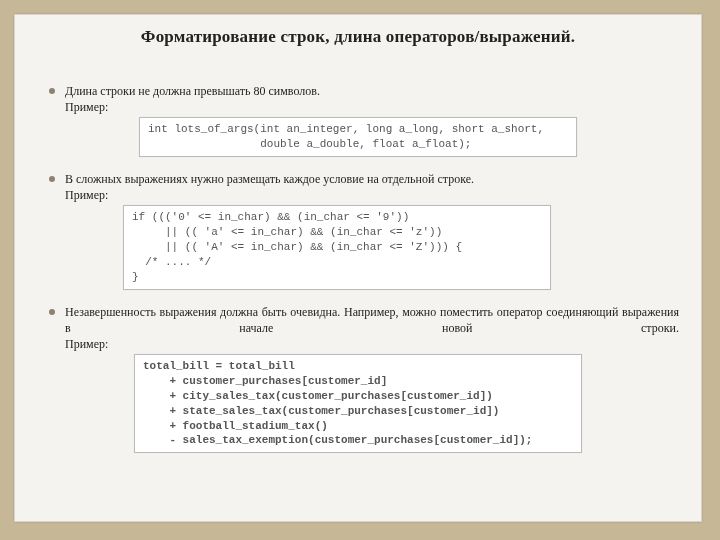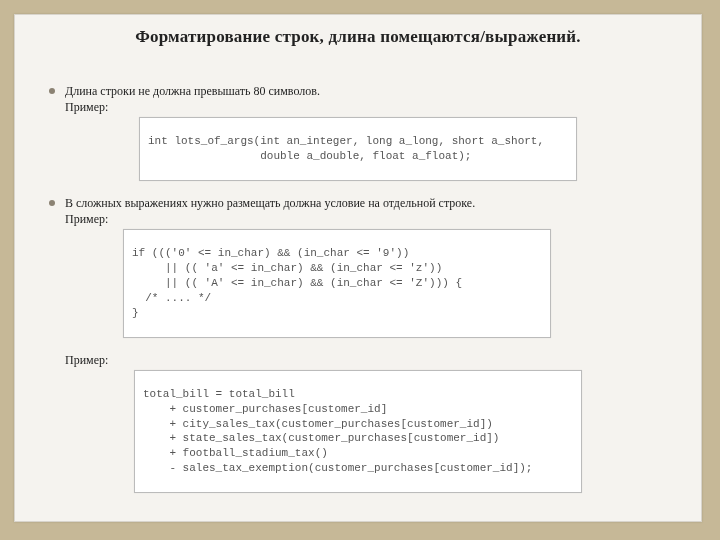--- a/index.html
+++ b/index.html
@@ -65,56 +65,59 @@
     padding-left: 28px;
     margin: 0 0 2px 0;
   }
   .codebox {
     border: 1px solid #bbb;
     background: #fff;
     font-family: 'Courier New', monospace;
     font-size: 11px;
     line-height: 1.35;
     color: #555;
-    padding: 16px 8px;
+    padding: 4px 8px;
     margin: 2px auto 10px auto;
     white-space: pre;
     box-shadow: 0 0 1px rgba(0,0,0,0.1);
   }
   .codebox.c1 { width: 420px; }
   .codebox.c2 { width: 410px; margin-left: 86px; }
-  .codebox.c3 { width: 430px; }
+  .codebox.c3 { width: 430px; font-weight: bold; }
   .spacer { height: 4px; }
 </style>
 </head>
 <body>
 
 <div class="slide">
-  <h1 class="title">Форматирование строк, длина помещаются/выражений.</h1>
+  <h1 class="title">Форматирование строк, длина операторов/выражений.</h1>
   <div class="content">
 
     <ul class="outer">
       <li>Длина строки не должна превышать 80 символов.</li>
     </ul>
     <p class="sublabel">Пример:</p>
     <div class="codebox c1">int lots_of_args(int an_integer, long a_long, short a_short,
                  double a_double, float a_float);</div>
 
     <div class="spacer"></div>
     <ul class="outer">
-      <li>В сложных выражениях нужно размещать должна условие на отдельной строке.</li>
+      <li>В сложных выражениях нужно размещать каждое условие на отдельной строке.</li>
     </ul>
     <p class="sublabel">Пример:</p>
     <div class="codebox c2">if ((('0' &lt;= in_char) &amp;&amp; (in_char &lt;= '9'))
      || (( 'a' &lt;= in_char) &amp;&amp; (in_char &lt;= 'z'))
      || (( 'A' &lt;= in_char) &amp;&amp; (in_char &lt;= 'Z'))) {
   /* .... */
 }</div>
 
     <div class="spacer"></div>
+    <ul class="outer">
+      <li class="justified">Незавершенность выражения должна быть очевидна. Например, можно поместить оператор соединяющий выражения в начале новой строки.</li>
+    </ul>
     <p class="sublabel">Пример:</p>
     <div class="codebox c3">total_bill = total_bill
     + customer_purchases[customer_id]
     + city_sales_tax(customer_purchases[customer_id])
     + state_sales_tax(customer_purchases[customer_id])
     + football_stadium_tax()
     - sales_tax_exemption(customer_purchases[customer_id]);</div>
 
   </div>
 </div>

